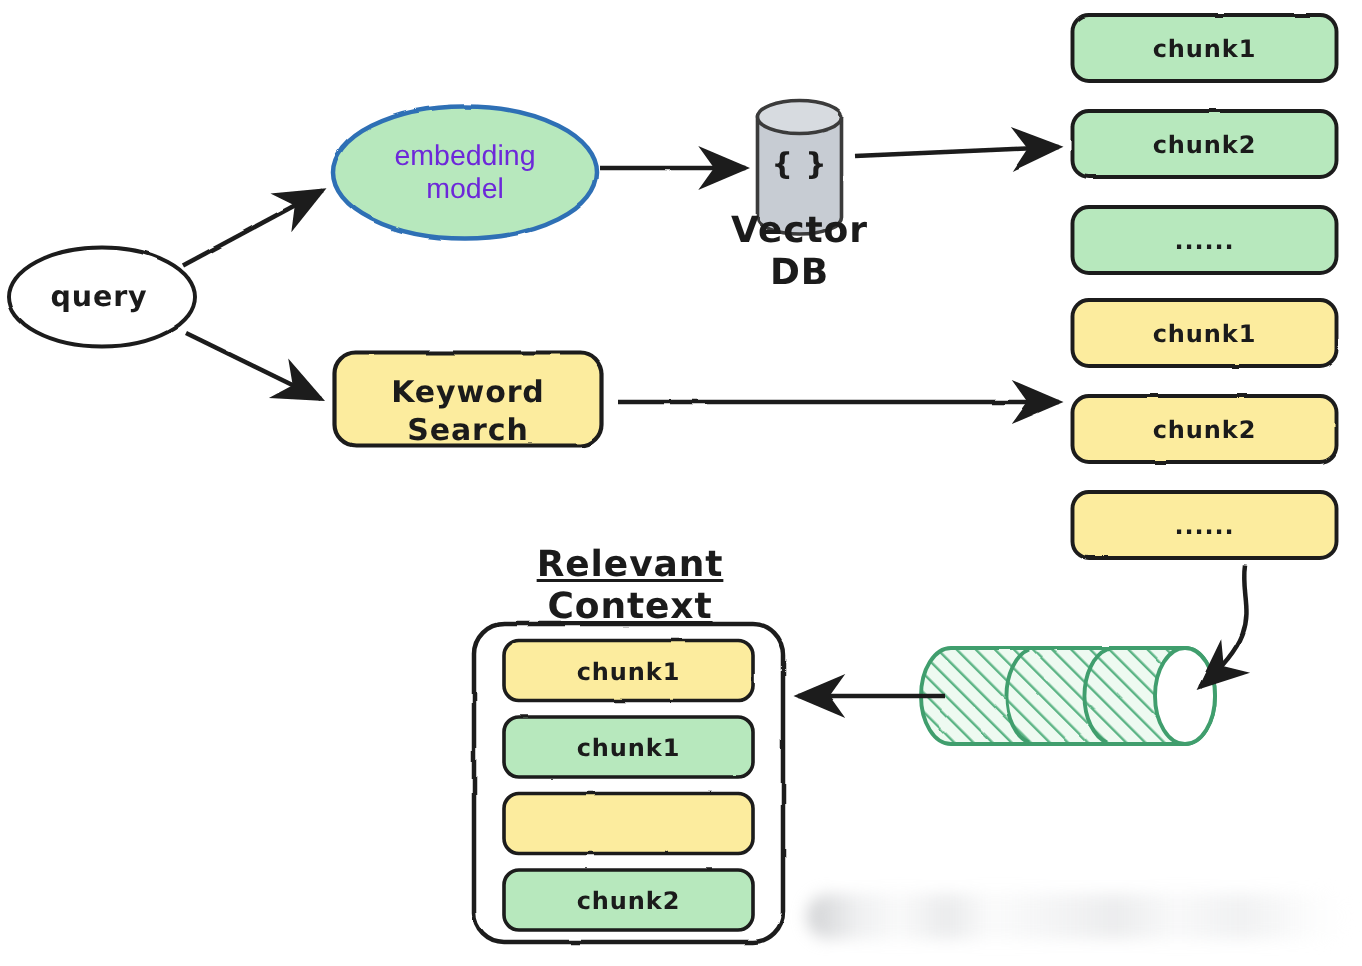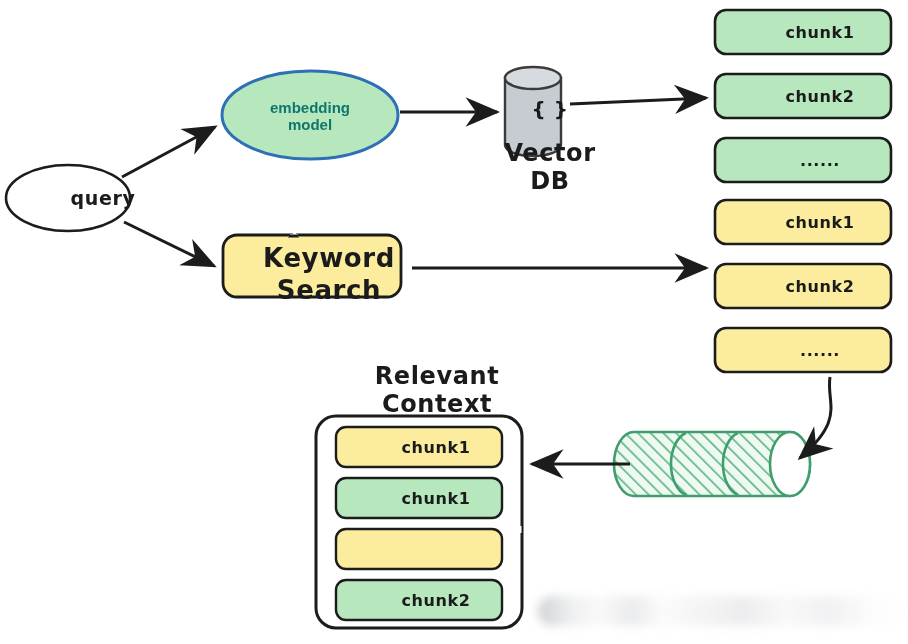--- a/index.html
+++ b/index.html
@@ -31,33 +31,32 @@
     justify-content: center;
     text-align: center;
     pointer-events: none;
     white-space: pre-line;
   }
   .hand {
     font-family: "DejaVu Sans", sans-serif;
     font-weight: 700;
     letter-spacing: 0.6px;
     color: #1b1b1b;
-    padding-left: 17px;
   }
   .chunk-text {
     font-size: 16px;
   }
   .caption {
     font-size: 24px;
   }
   .blue-text {
     font-family: "Liberation Sans", sans-serif;
-    color: #0f766e;
-    font-weight: 700;
-    font-size: 15px;
+    color: #6d28d9;
+    font-weight: 400;
+    font-size: 19px;
     line-height: 1.15;
   }
   .watermark {
     position: absolute;
     left: 538px;
     top: 596px;
     width: 362px;
     height: 30px;
     border-radius: 14px;
     background: linear-gradient(90deg,
@@ -154,34 +153,34 @@
       <path d="M122,177 L215,127" marker-end="url(#arrowhead)"></path>
       <path d="M124,222 L214,266" marker-end="url(#arrowhead)"></path>
       <path d="M400,112 L497,112" marker-end="url(#arrowhead)"></path>
       <path d="M570,104 L706,98" marker-end="url(#arrowhead)"></path>
       <path d="M412,268 L706,268" marker-end="url(#arrowhead)"></path>
       <path d="M830,377 C826,404 846,418 800,458" marker-end="url(#arrowhead)"></path>
       <path d="M630,464 L532,464" marker-end="url(#arrowhead)"></path>
     </g>
   </svg>
 
-  <div class="node-label hand" style="left:8px; top:182px; width:116px; height:32px; font-size:19px;margin-left:20px;">query</div>
+  <div class="node-label hand" style="left:8px; top:182px; width:116px; height:32px; font-size:19px;">query</div>
 
   <div class="node-label blue-text" style="left:222px; top:88px; width:176px; height:56px;">embedding
 model</div>
 
-  <div class="node-label hand" style="left:223px; top:238px; width:178px; height:72px; font-size:26px; line-height:1.25;">Keyword
+  <div class="node-label hand" style="left:223px; top:238px; width:178px; height:72px; font-size:20px; line-height:1.25;">Keyword
 Search</div>
 
   <div class="node-label hand" style="left:505px; top:93px; width:56px; height:32px; font-size:20px;">{ }</div>
 
   <div class="node-label hand caption" style="left:473px; top:154px; width:120px; height:26px;">Vector DB</div>
 
 
-  <div class="node-label hand caption" style="left:320px; top:377px; width:200px; height:26px;">Relevant Context</div>
+  <div class="node-label hand caption" style="left:320px; top:377px; width:200px; height:26px;text-decoration:underline;">Relevant Context</div>
 
   <div class="node-label hand chunk-text" style="left:715px; top:10px; width:176px; height:44px;">chunk1</div>
   <div class="node-label hand chunk-text" style="left:715px; top:74px; width:176px; height:44px;">chunk2</div>
   <div class="node-label hand chunk-text" style="left:715px; top:138px; width:176px; height:44px;">......</div>
 
   <div class="node-label hand chunk-text" style="left:715px; top:200px; width:176px; height:44px;">chunk1</div>
   <div class="node-label hand chunk-text" style="left:715px; top:264px; width:176px; height:44px;">chunk2</div>
   <div class="node-label hand chunk-text" style="left:715px; top:328px; width:176px; height:44px;">......</div>
 
   <div class="node-label hand chunk-text" style="left:336px; top:427px; width:166px; height:40px;">chunk1</div>

